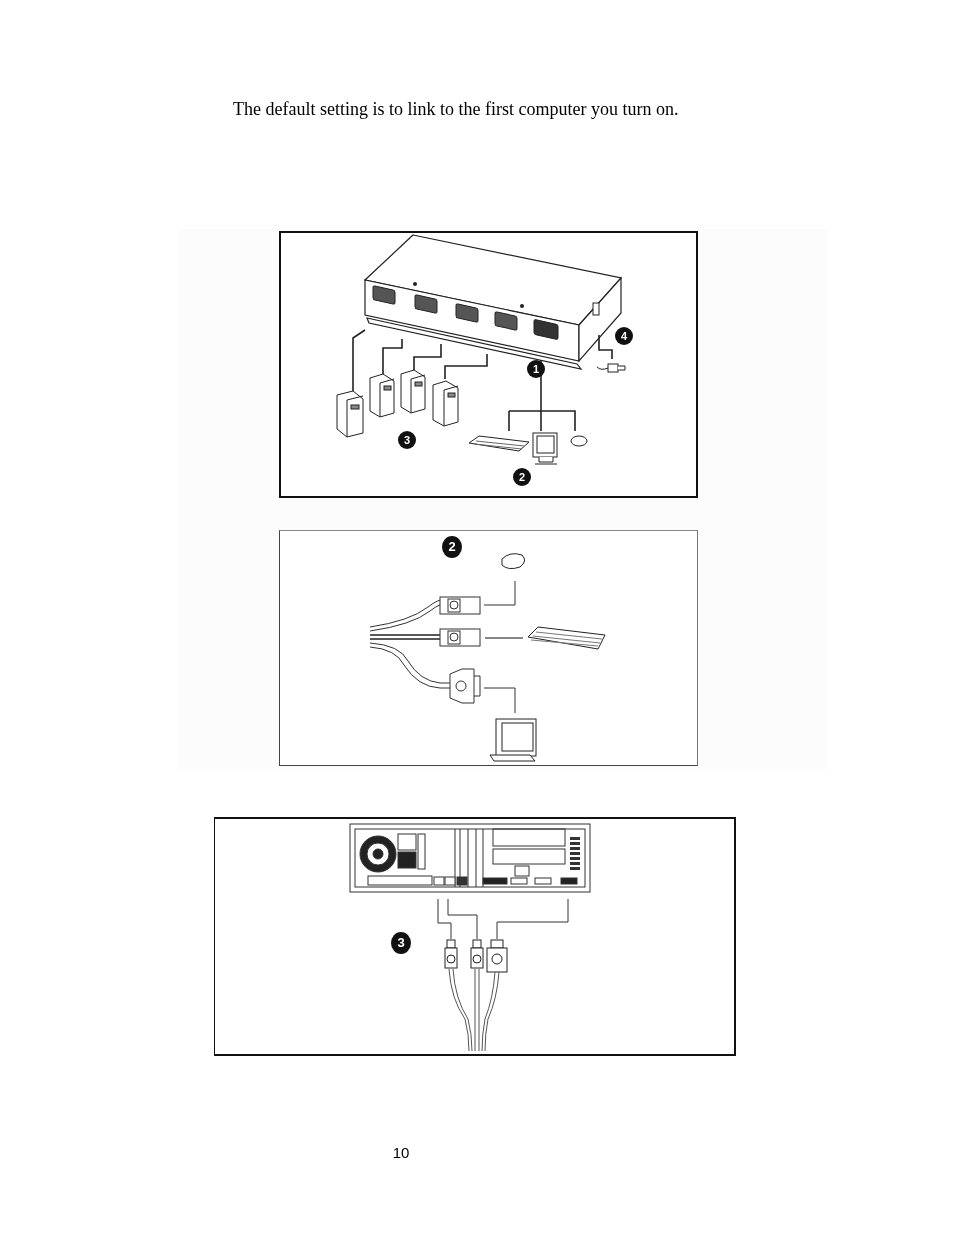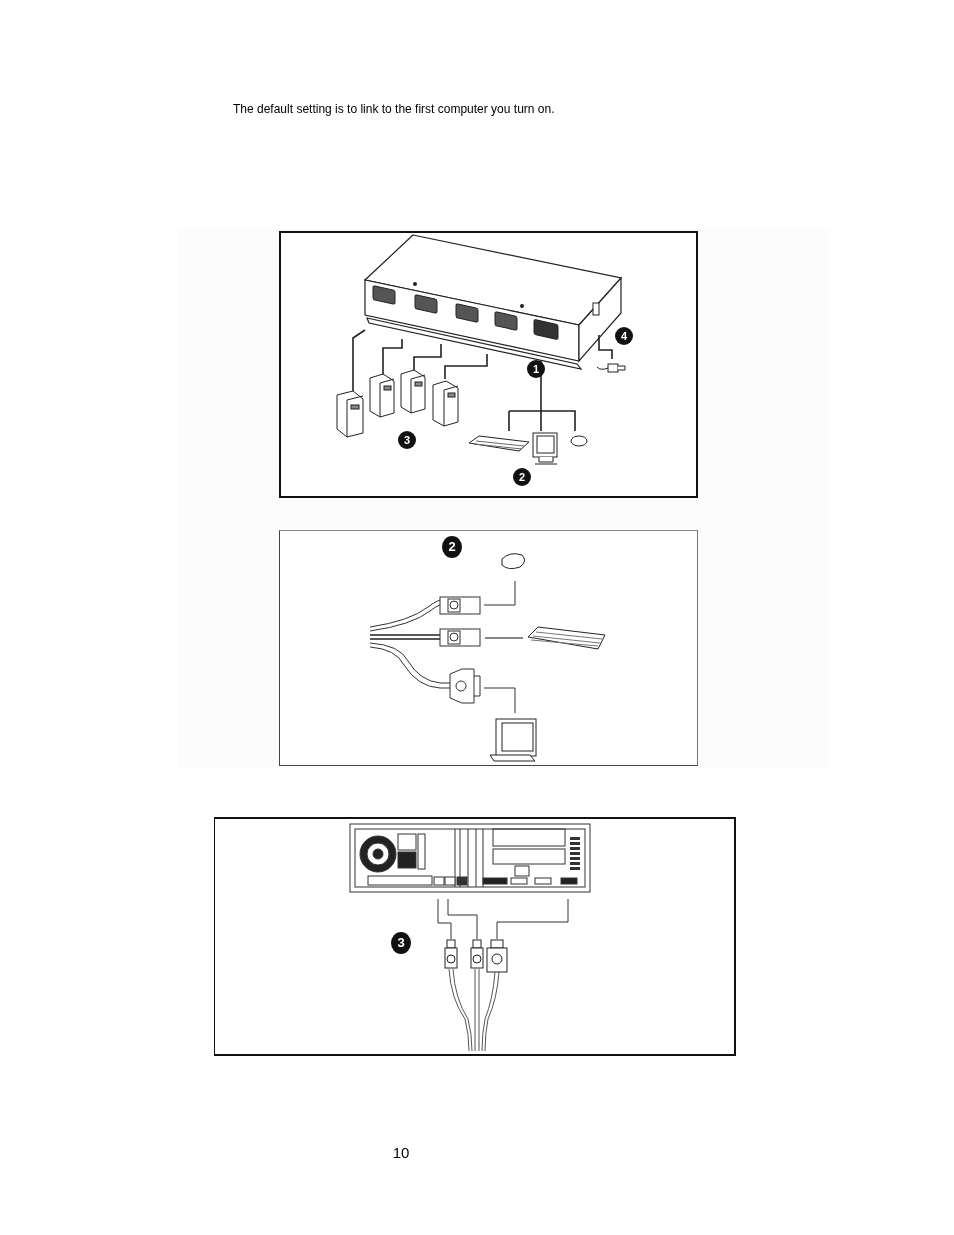--- a/index.html
+++ b/index.html
@@ -1,17 +1,17 @@
 <!DOCTYPE html>
 <html><head>
   <meta charset="utf-8">
   <style>
     html, body { margin: 0; padding: 0; background: #ffffff; }
     body { width: 954px; height: 1235px; position: relative; overflow: hidden; font-family: "Liberation Sans", sans-serif; color: #000; }
-    .intro { position: absolute; left: 233px; top: 97px; font-size: 12px; line-height: 24px; white-space: nowrap; }
+    .intro { position: absolute; left: 233px; top: 97px; font-size: 18px; line-height: 24px; white-space: nowrap; font-family: Liberation Serif, serif; }
     .scan-bg { position: absolute; left: 178px; top: 229px; width: 650px; height: 540px; background: #fcfcfc; }
     .fig { position: absolute; background: #fff; box-sizing: border-box; }
     .fig svg { position: absolute; left: 0; top: 0; }
     #fig1 { left: 279px; top: 231px; width: 419px; height: 267px; border: 2px solid #111; }
     #fig2 { left: 279px; top: 530px; width: 419px; height: 236px; border: 1px solid #444; border-top-color: #888; border-right-color: #777; }
     #fig3 { left: 214px; top: 817px; width: 522px; height: 239px; border: 2px solid #111; border-left-width: 1px; }
     .page-number { position: absolute; left: 0; width: 802px; top: 1144px; text-align: center; font-size: 15px; }
     .badge { position: absolute; width: 18px; height: 18px; border-radius: 50%; background: #111; color: #fff; font-size: 11px; font-weight: bold; text-align: center; line-height: 18px; font-family: "Liberation Sans", sans-serif; }
     .badge.big { width: 20px; height: 22px; line-height: 22px; font-size: 13px; border-radius: 50%; }
   </style>

